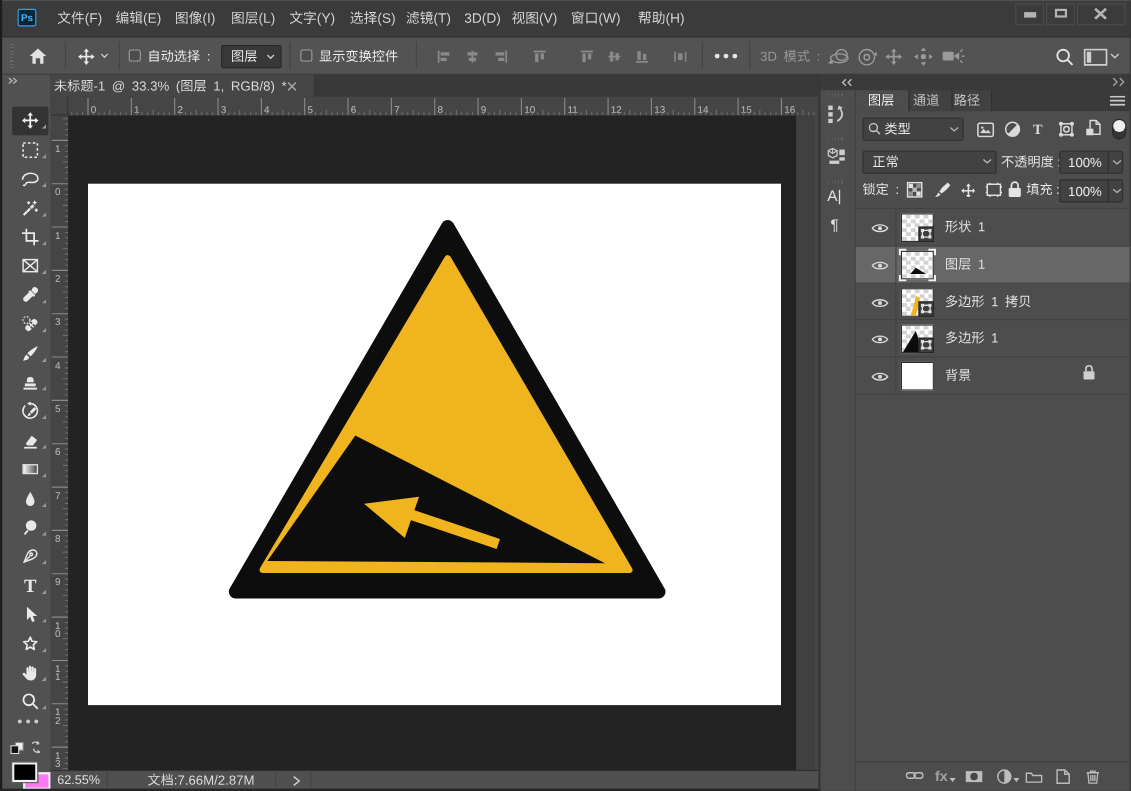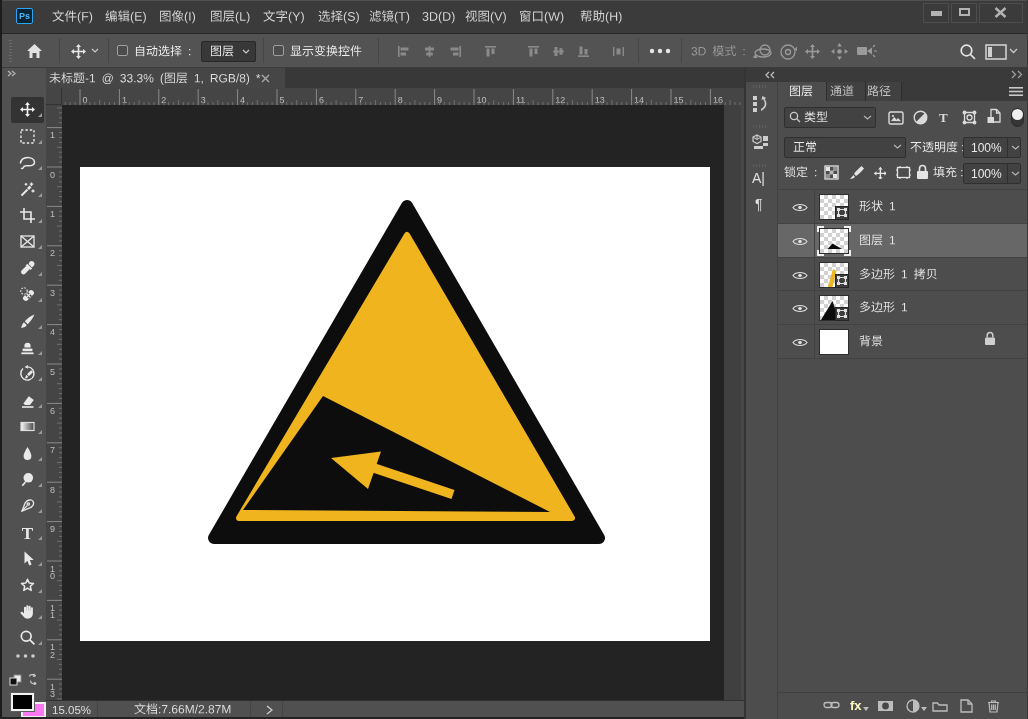--- a/index.html
+++ b/index.html
@@ -827,21 +827,21 @@
 <svg style="position:absolute;left:80px;top:167px;" width="630" height="473" viewBox="0 0 630 473">
     <g>
 <path d="M327 39 L519 371 L134 371 Z" fill="#0d0d0d" stroke="#0d0d0d" stroke-width="12" stroke-linejoin="round"></path>
 <path d="M327 68 L492 351 L159 351 Z" fill="#efb41e" stroke="#efb41e" stroke-width="6" stroke-linejoin="round"></path>
 <path d="M243 229 L470 345 L163 343 Z" fill="#0d0d0d"></path>
 <path d="M251 291 L301 284.5 L288 322 Z" fill="#efb41e"></path>
 <path d="M295.5 296.5 L374.5 323 L371.5 332 L292.5 305.5 Z" fill="#efb41e"></path>
 </g>
   </svg>
 <div style="position:absolute;left:46px;top:700px;width:698px;height:19px;background:#505050;border-top:1px solid #303030"></div>
-<div style="position:absolute;left:52px;top:704px;font-size:11.5px;color:#dedede;white-space:pre;">15.05%</div>
+<div style="position:absolute;left:52px;top:704px;font-size:11.5px;color:#dedede;white-space:pre;">62.55%</div>
 <svg style="position:absolute;left:134px;top:703px;" width="98" height="13" viewBox="0 0 98 13">
     <g fill="#dedede" transform="translate(0,10.32) scale(0.012,-0.012)">
       <use href="#g6587" x="0"></use>
       <use href="#g6863" x="1000"></use>
       <use href="#g3a" x="2000"></use>
       <use href="#g37" x="2278"></use>
       <use href="#g2e" x="2834"></use>
       <use href="#g36" x="3112"></use>
       <use href="#g36" x="3668"></use>
       <use href="#g4d" x="4224"></use>
@@ -1187,21 +1187,21 @@
       <path d="M3.2 6.5 V4.3 a2.8 2.8 0 0 1 5.6 0 V6.5" fill="none" stroke="#cfcfcf" stroke-width="1.5"></path>
     </g>
   </svg>
 <div style="position:absolute;left:778px;top:692px;width:250px;height:1px;background:#404040"></div>
 <svg style="position:absolute;left:823px;top:699px;" width="17" height="12" viewBox="0 0 17 12">
     <g fill="none" stroke="#bdbdbd" stroke-width="1.3">
       <rect x="1" y="3.5" width="8" height="5" rx="2.5"></rect>
       <rect x="8" y="3.5" width="8" height="5" rx="2.5"></rect>
     </g>
   </svg>
-<div style="position:absolute;left:850px;top:698px;font-size:13px;color:#fef9c3;white-space:pre;font-weight:bold">fx</div>
+<div style="position:absolute;left:850px;top:698px;font-size:13px;color:#a3a3a3;white-space:pre;font-weight:bold">fx</div>
 <svg style="position:absolute;left:863px;top:707px;" width="6" height="4" viewBox="0 0 6 4">
     <path d="M0 0 h6 l-3 4 Z" fill="#bdbdbd"></path>
   </svg>
 <svg style="position:absolute;left:877px;top:700px;" width="17" height="12" viewBox="0 0 17 12">
     <g>
       <rect x="1" y="1" width="15" height="10" fill="#bdbdbd"></rect>
       <circle cx="8.5" cy="6" r="3.4" fill="#474747"></circle>
     </g>
   </svg>
 <svg style="position:absolute;left:906px;top:699px;" width="14" height="14" viewBox="0 0 14 14">

